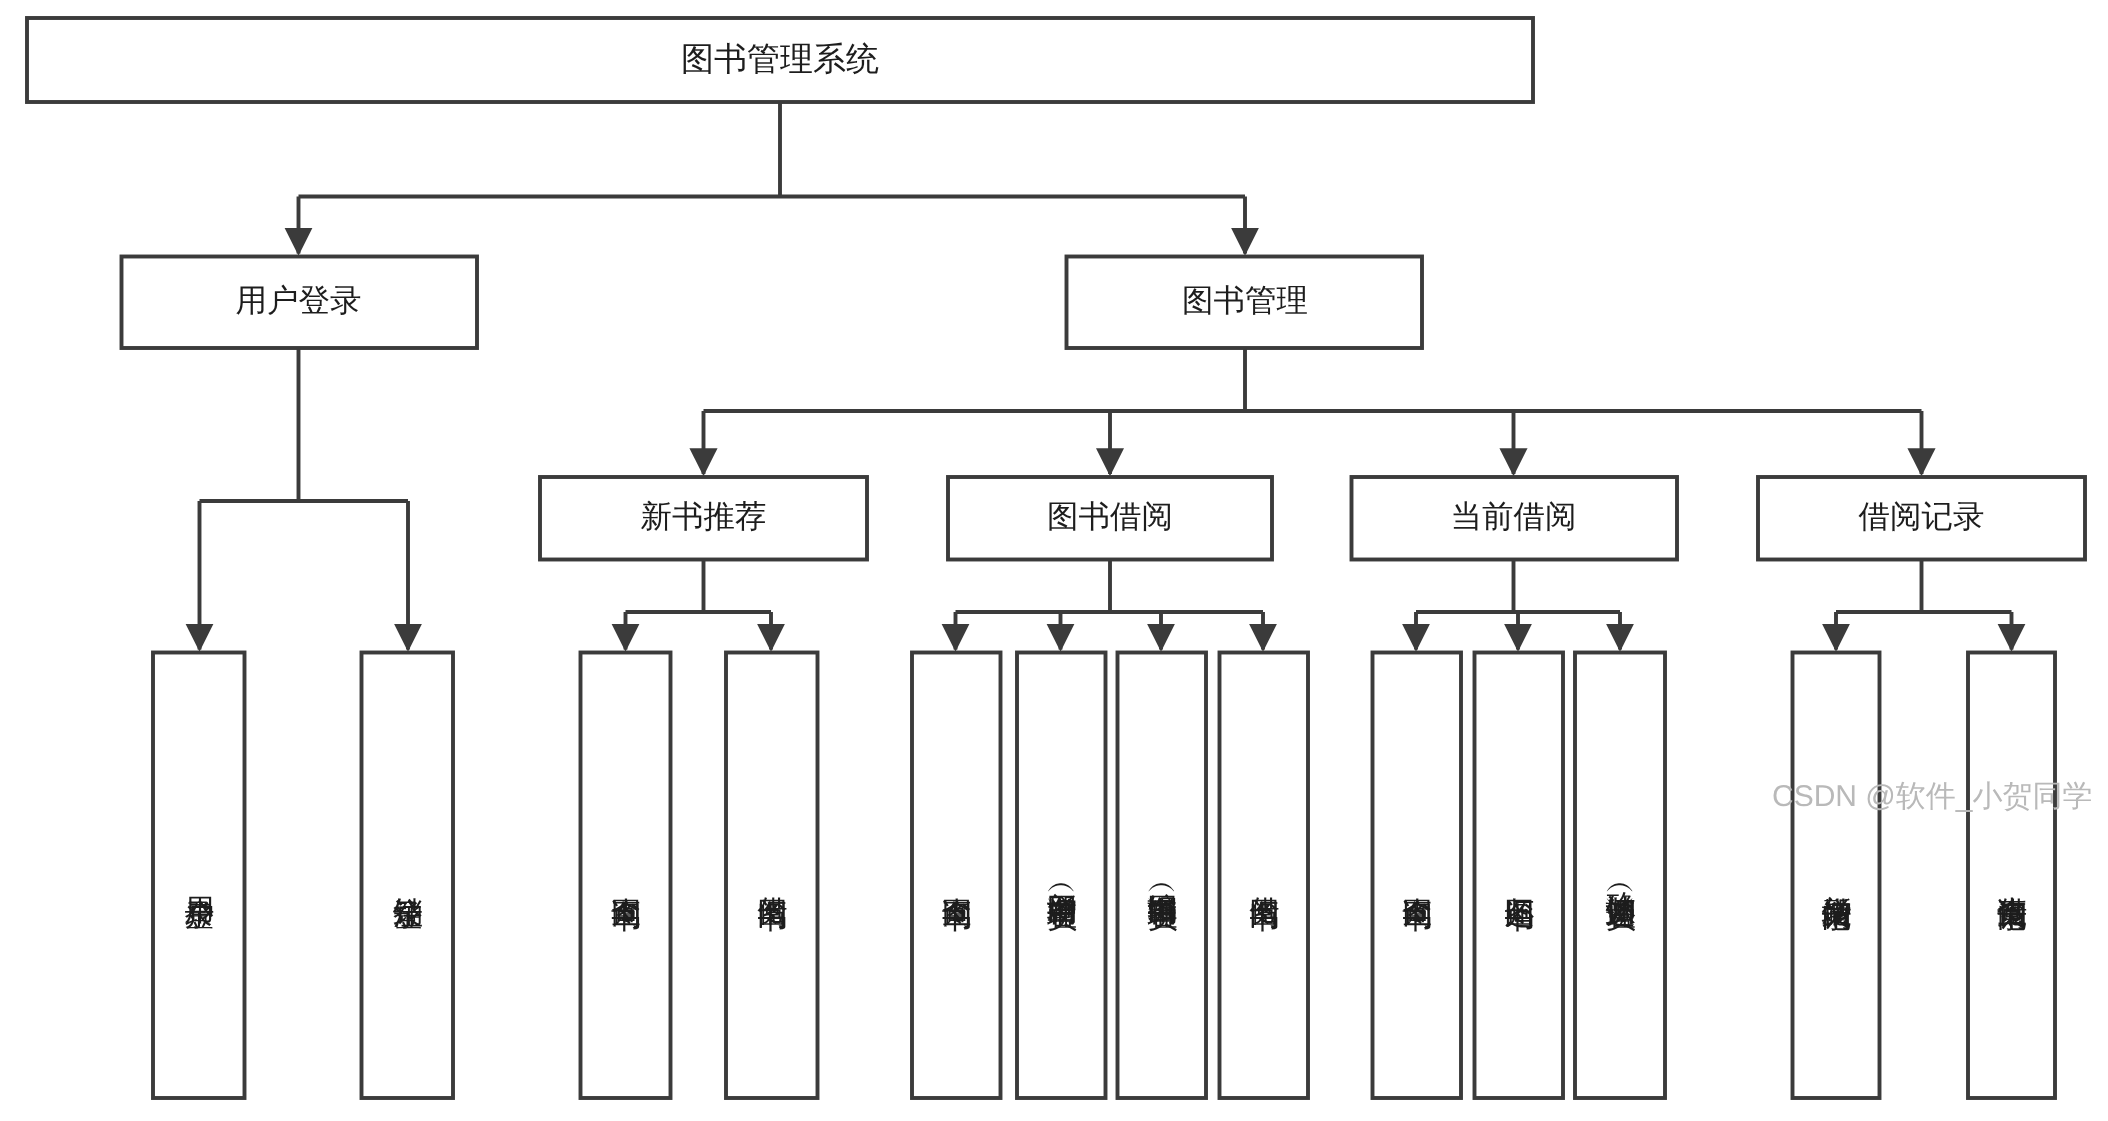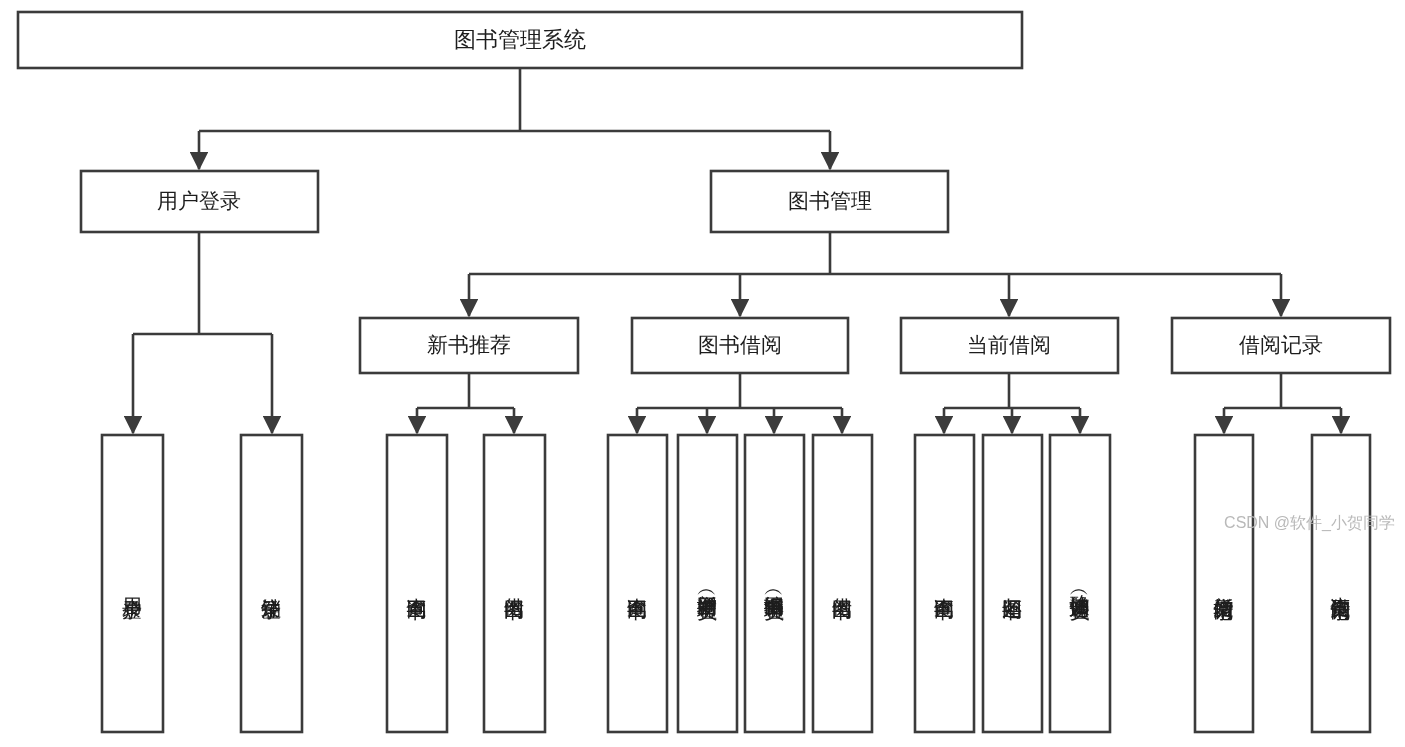--- a/index.html
+++ b/index.html
@@ -62,23 +62,23 @@
     line-height: 1;
     display: flex;
     align-items: center;
     justify-content: center;
     white-space: nowrap;
     pointer-events: none;
   }
   .watermark {
     position: absolute;
     right: 10px;
-    bottom: 16px;
-    font-family: "Liberation Sans", "DejaVu Sans", sans-serif;
-    font-size: 16px;
+    bottom: 6px;
+    font-family: "Liberation Sans", "DejaVu Sans", sans-serif;
+    font-size: 20px;
     color: #b9b9b9;
     white-space: nowrap;
   }
 </style>
 </head>
 <body>
 
 <div id="diagram-root">
 
   <svg id="tree-svg" viewBox="0 0 1405 747">

